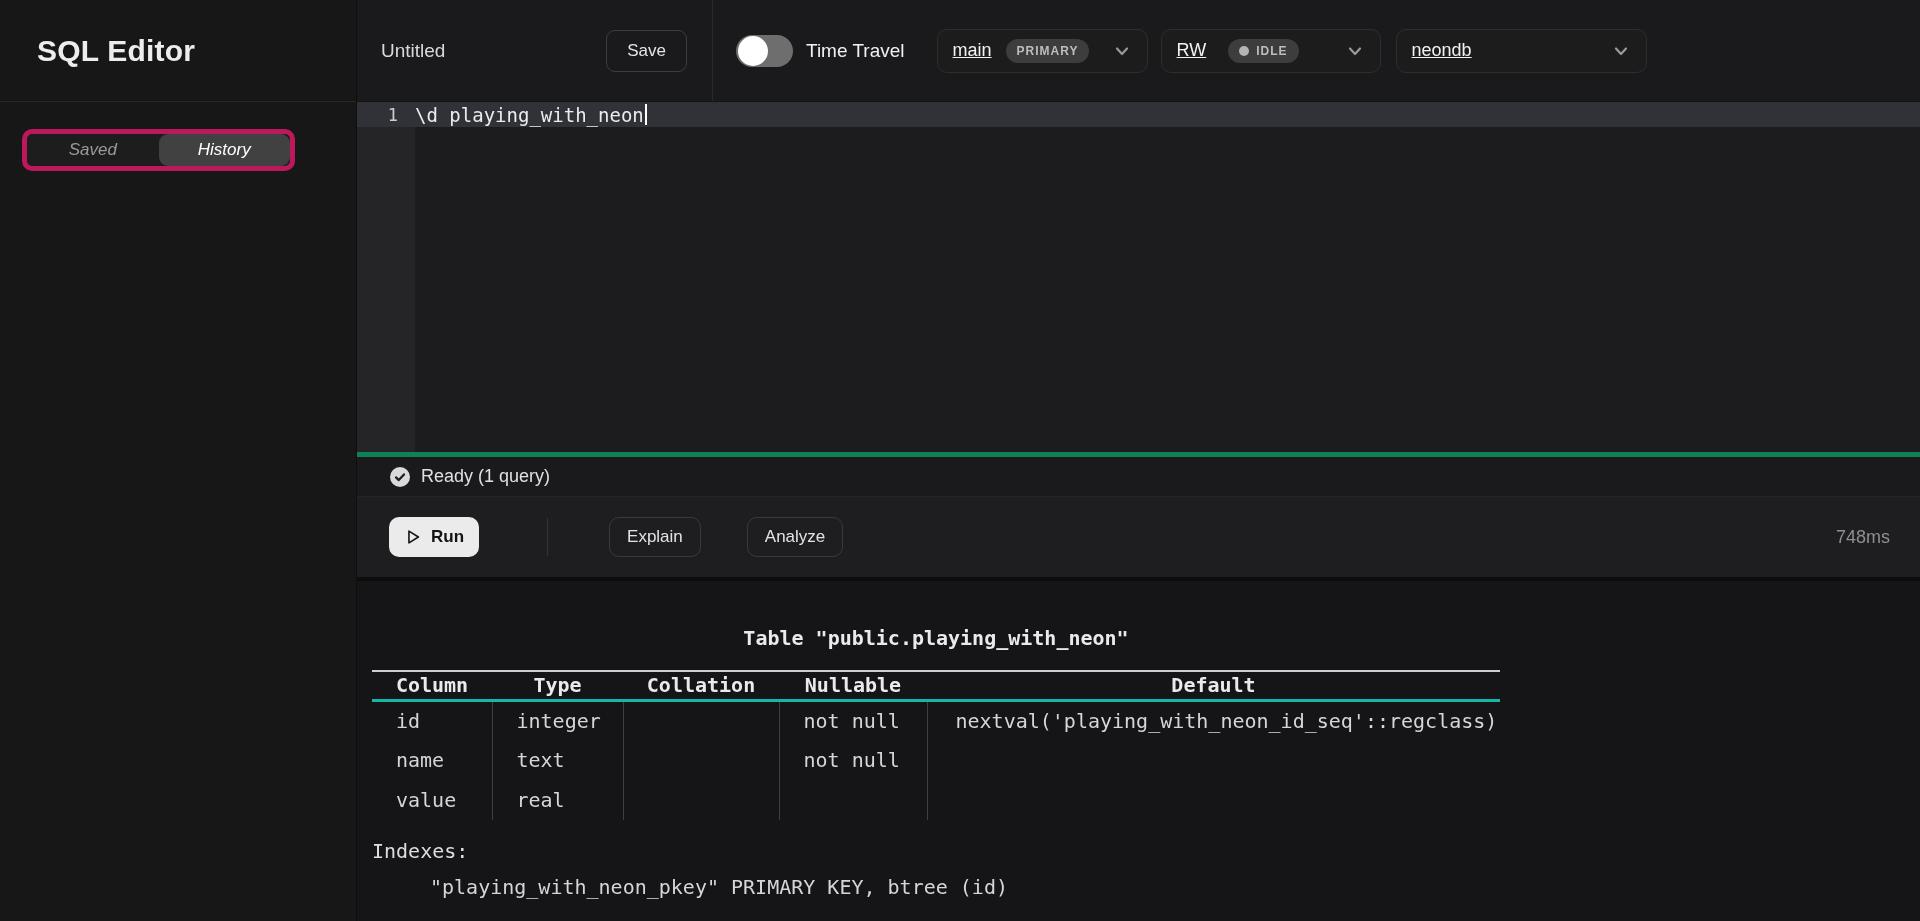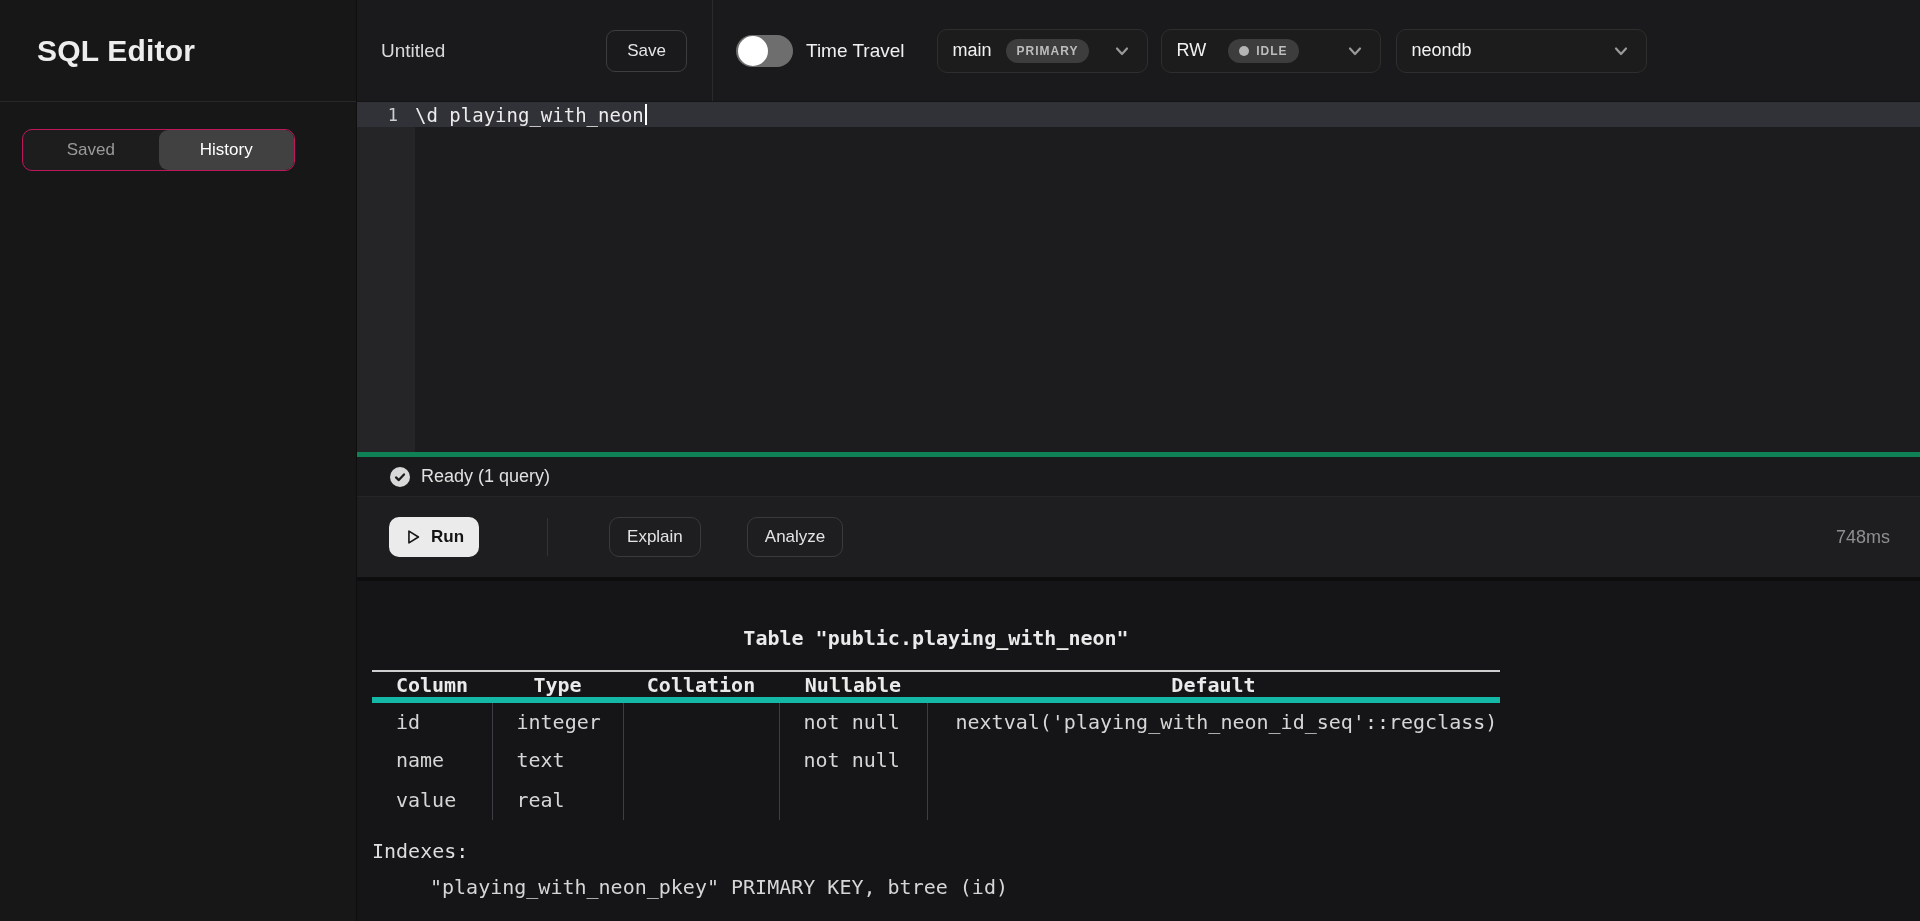--- a/index.html
+++ b/index.html
@@ -22,24 +22,25 @@
     height: 102px;
     display: flex; align-items: center;
     padding-left: 37px;
     border-bottom: 1px solid #282828;
   }
   .sidebar-title { font-size: 30px; font-weight: 700; color: #ededed; letter-spacing: 0.2px; }
   .tab-switcher {
     margin: 27px 0 0 22px;
     width: 273px; height: 42px;
     background: #1d1d1d;
-    border: 1px solid #be185d;
+    border: 5px solid #be185d;
     border-radius: 10px;
     display: flex; align-items: stretch;
     overflow: hidden;
+    font-style: italic;
   }
   .tab {
     flex: 1 1 50%;
     display: flex; align-items: center; justify-content: center;
     font-size: 17px; color: #9a9a9a;
     border-radius: 9px;
     cursor: pointer;
   }
   .tab.active { background: #414141; color: #ffffff; }
 
@@ -92,21 +93,21 @@
 
   .select {
     height: 44px;
     background: #1c1c1d;
     border: 1px solid #2e2e2e;
     border-radius: 10px;
     display: flex; align-items: center;
     padding: 0 15px;
     cursor: pointer;
   }
-  .select-main-label { font-size: 18px; color: #f2f2f2; }
+  .select-main-label { font-size: 18px; color: #f2f2f2; text-decoration: underline; }
   .pill {
     background: #3d3d3d;
     border-radius: 999px;
     padding: 5px 11px;
     font-size: 12px; font-weight: 600; letter-spacing: 1px;
     color: #bdbdbd;
     display: flex; align-items: center; gap: 7px;
     white-space: nowrap;
   }
   .pill .dot { width: 10px; height: 10px; border-radius: 50%; background: #b5b5b5; }
@@ -207,21 +208,21 @@
   }
   table.psql {
     margin-top: 19px;
     width: 1128px;
     border-collapse: collapse;
     table-layout: fixed;
     font-size: 20px;
   }
   table.psql thead th {
     border-top: 2px solid #cfcfcf;
-    border-bottom: 6px solid #14b8a6;
+    border-bottom: 3px solid #14b8a6;
     height: 29px;
     font-weight: 700; color: #eaeaea;
     text-align: center;
     white-space: pre;
   }
   table.psql tbody td {
     height: 40px;
     padding-left: 24px;
     color: #d6d6d6;
     white-space: pre;

